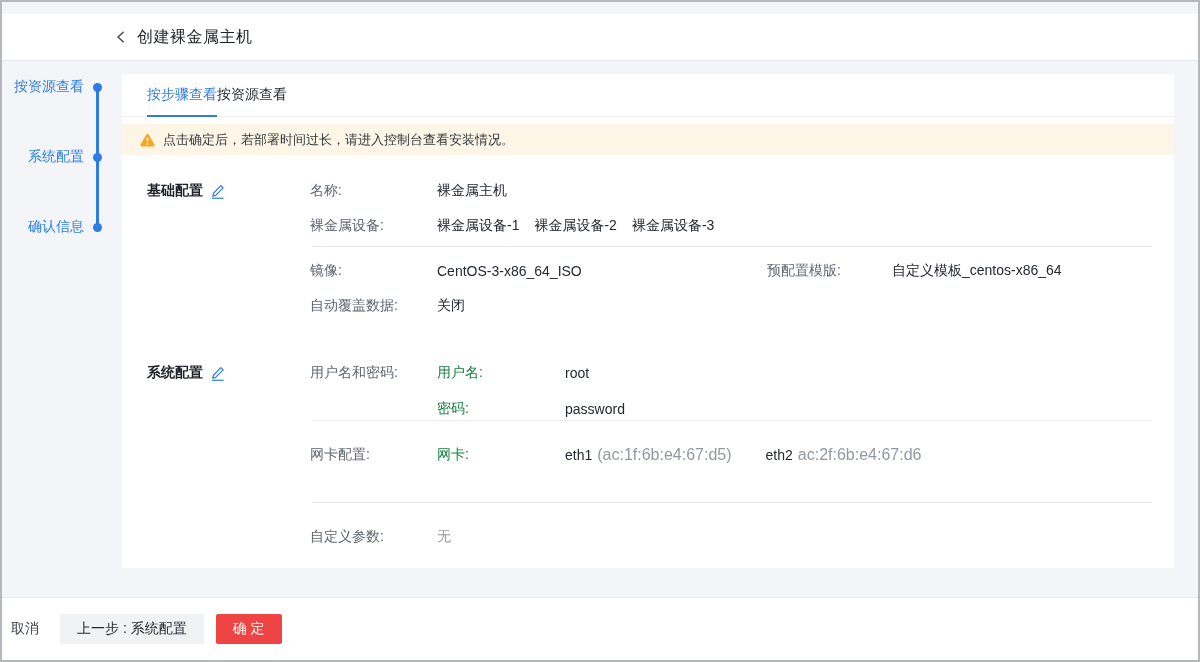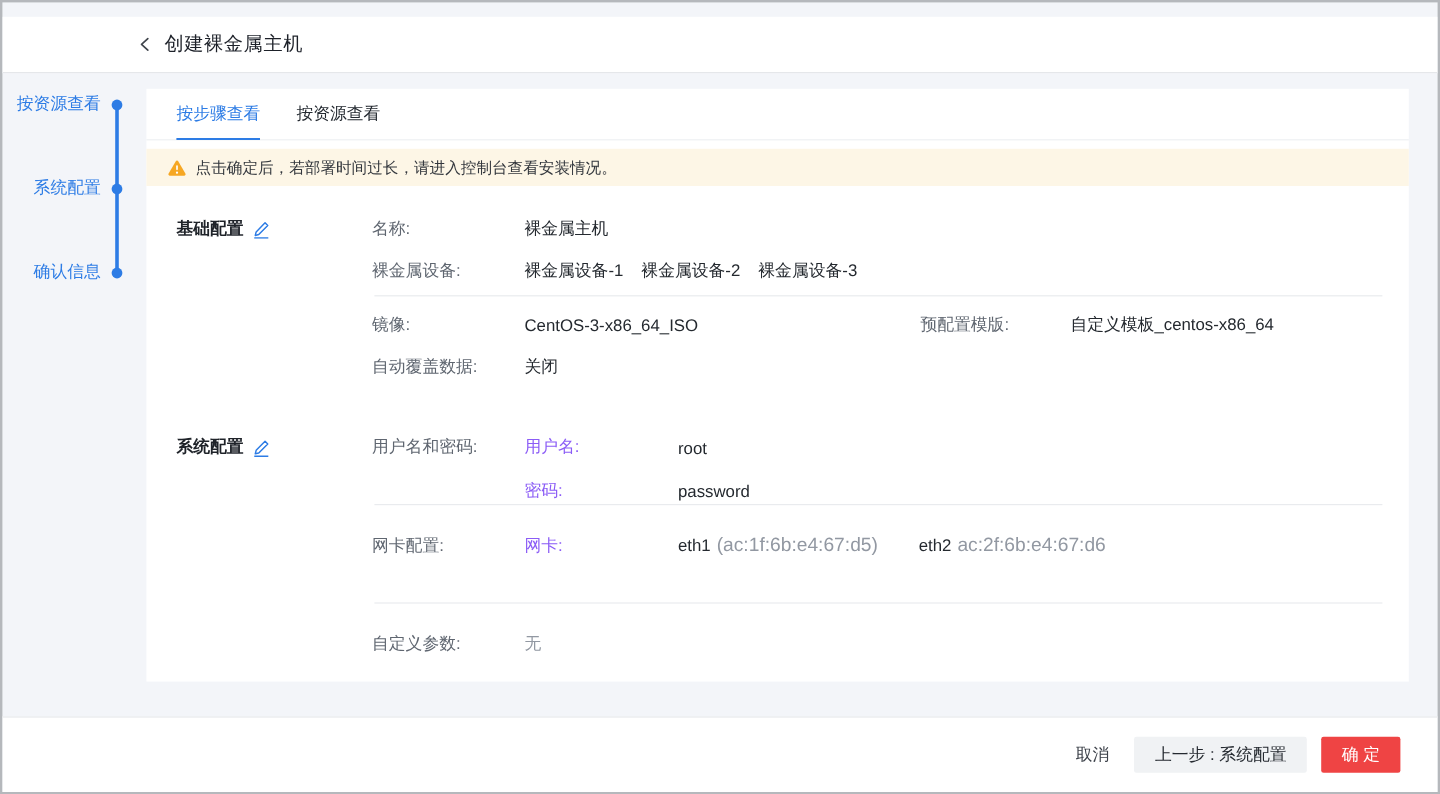--- a/index.html
+++ b/index.html
@@ -17,47 +17,47 @@
   }
   .back-btn { display:flex; align-items:center; cursor:pointer; }
   .page-title { font-size:16px; color:#1d2129; font-weight:500; letter-spacing:.5px; }
   
   .stepper { position:absolute; left:0; top:48px; width:120px; height:260px; }
   .step-line { position:absolute; left:94px; top:37px; width:3px; height:140px; background:#2d7ce5; border-radius:2px; }
   .step-label { position:absolute; right:38px; font-size:14px; color:#2d7ce5; white-space:nowrap; cursor:pointer; }
   .step-dot { position:absolute; left:91px; width:9px; height:9px; border-radius:50%; background:#2d7ce5; }
   
   .panel { position:absolute; left:120px; top:72px; width:1052px; height:494px; background:#fff; }
-  .tabbar { height:43px; border-bottom:1px solid #eef0f3; display:flex; align-items:center; padding-left:25px; gap:30px; }
+  .tabbar { height:43px; border-bottom:1px solid #eef0f3; display:flex; align-items:center; padding-left:25px; }
   .tab { font-size:14px; color:#242a31; height:43px; display:flex; align-items:center; cursor:pointer; }
   .tab.active { color:#2d7ce5; box-shadow:inset 0 -2px 0 #2d7ce5; }
   .warnbar {
     position:absolute; left:0; top:50px; right:0; height:31px; background:#fdf6e6;
     display:flex; align-items:center; padding-left:18px; gap:8px;
     font-size:13px; color:#33373d;
   }
   .sec { position:absolute; left:25px; height:20px; display:flex; align-items:center; gap:7px;
          font-size:14px; font-weight:bold; color:#1f2329; }
   .edit-icon { display:flex; color:#2d7ce5; cursor:pointer; }
   .frow { position:absolute; left:188px; right:28px; height:20px; display:flex; align-items:center; font-size:14px; color:#24292f; }
   .flbl { width:127px; color:#5f6670; flex:none; }
-  .fsub { width:128px; color:#8b5cf6; flex:none; }
+  .fsub { width:128px; color:#15803d; flex:none; }
   .fval { color:#24292f; }
   .fval-w { width:330px; flex:none; }
   .flbl2 { width:125px; color:#5f6670; flex:none; }
   .vlist { display:flex; gap:15px; }
   .nics { display:flex; gap:34px; align-items:baseline; }
   .nic { display:flex; align-items:baseline; }
   .mac { color:#9298a2; font-size:16px; margin-left:5px; }
   .muted { color:#9298a2; }
   .hr { position:absolute; left:190px; width:840px; height:1px; background:#e9ebee; }
   
   .footer {
     position:absolute; left:0; top:595px; right:0; height:63px; background:#fff;
-    border-top:1px solid #e7e8eb; display:flex; align-items:center; justify-content:flex-end;
+    border-top:1px solid #e7e8eb; display:flex; align-items:center; justify-content:flex-start;
     padding-right:31px; gap:12px;
   }
   .btn { height:30px; border:none; border-radius:2px; font-size:14px; cursor:pointer;
          font-family:inherit; display:flex; align-items:center; }
   .btn-text { background:transparent; color:#3c4149; padding:0 9px; }
   .btn-gray { background:#f0f2f4; color:#24292f; padding:0 17px; }
   .btn-primary { background:#ef4444; color:#fff; padding:0 17px; font-weight:500; }
 </style>
 </head>
 <body>

